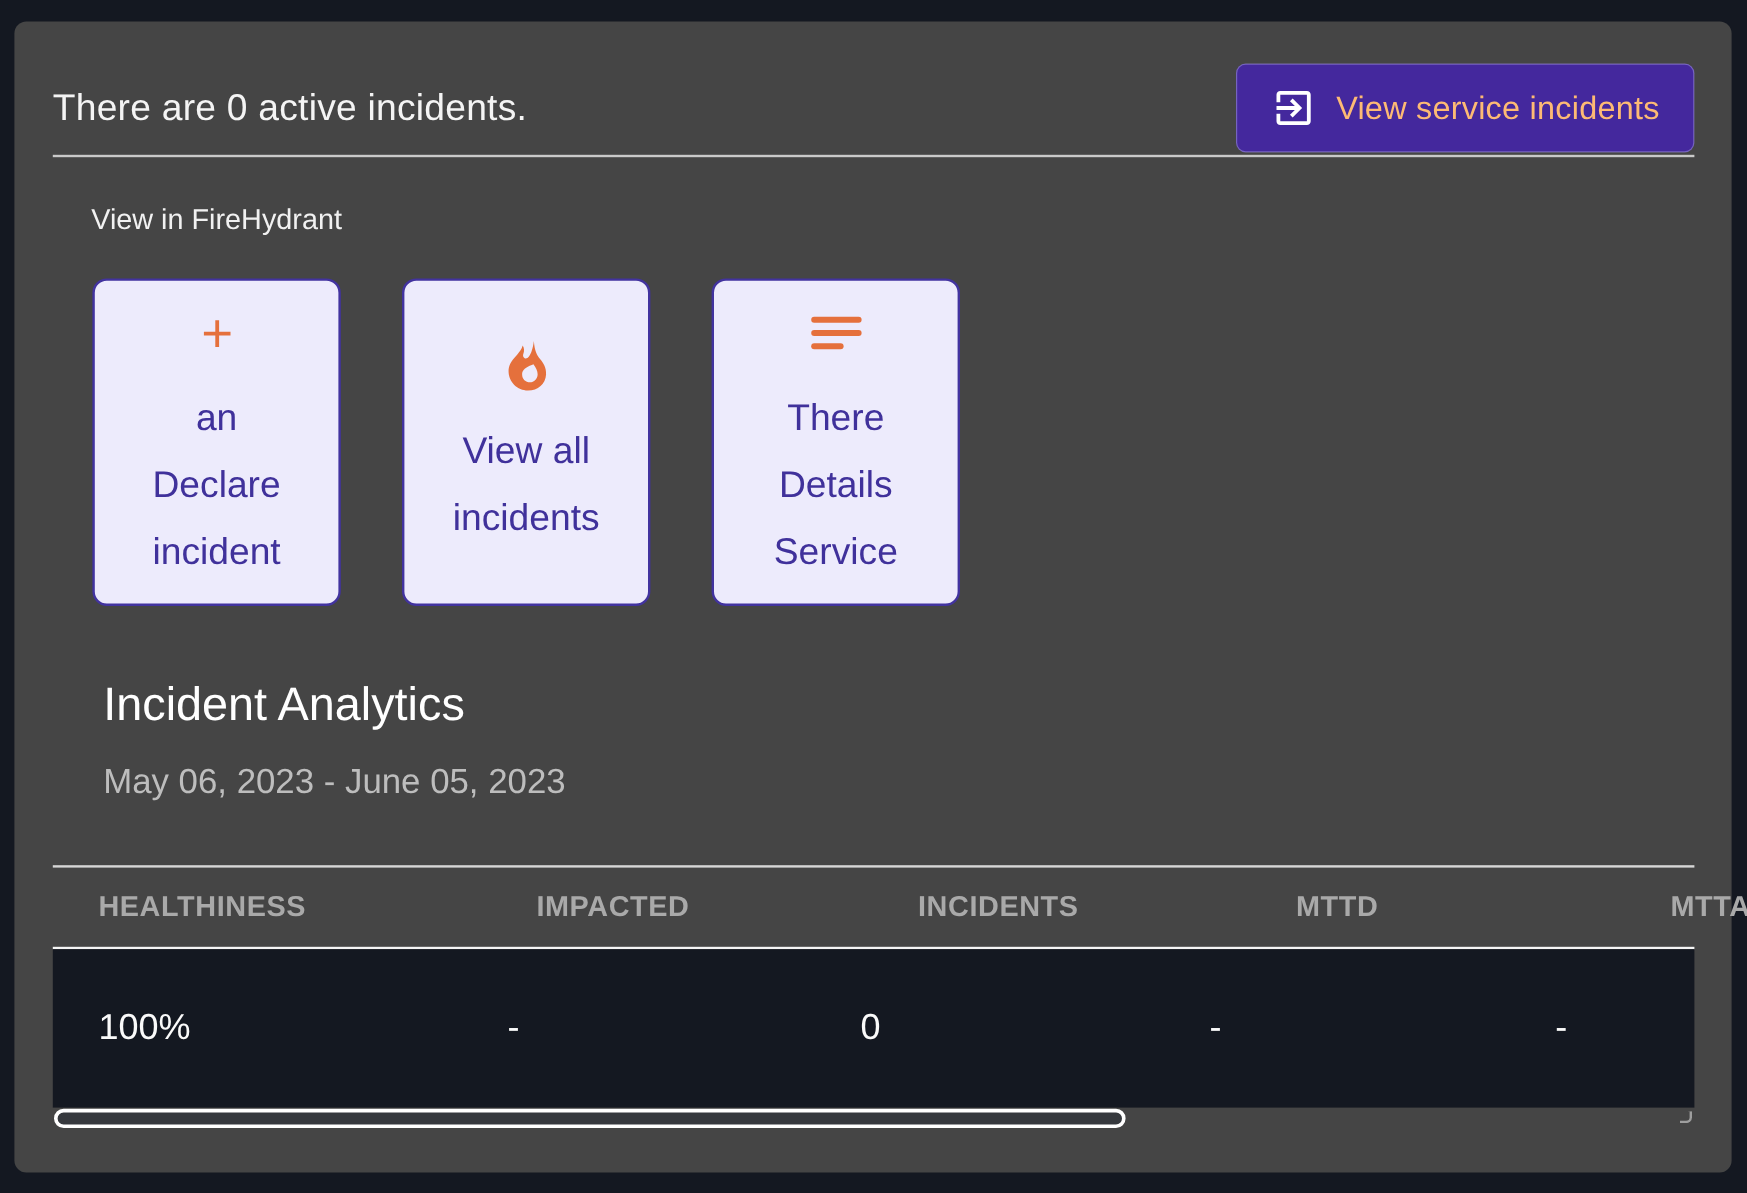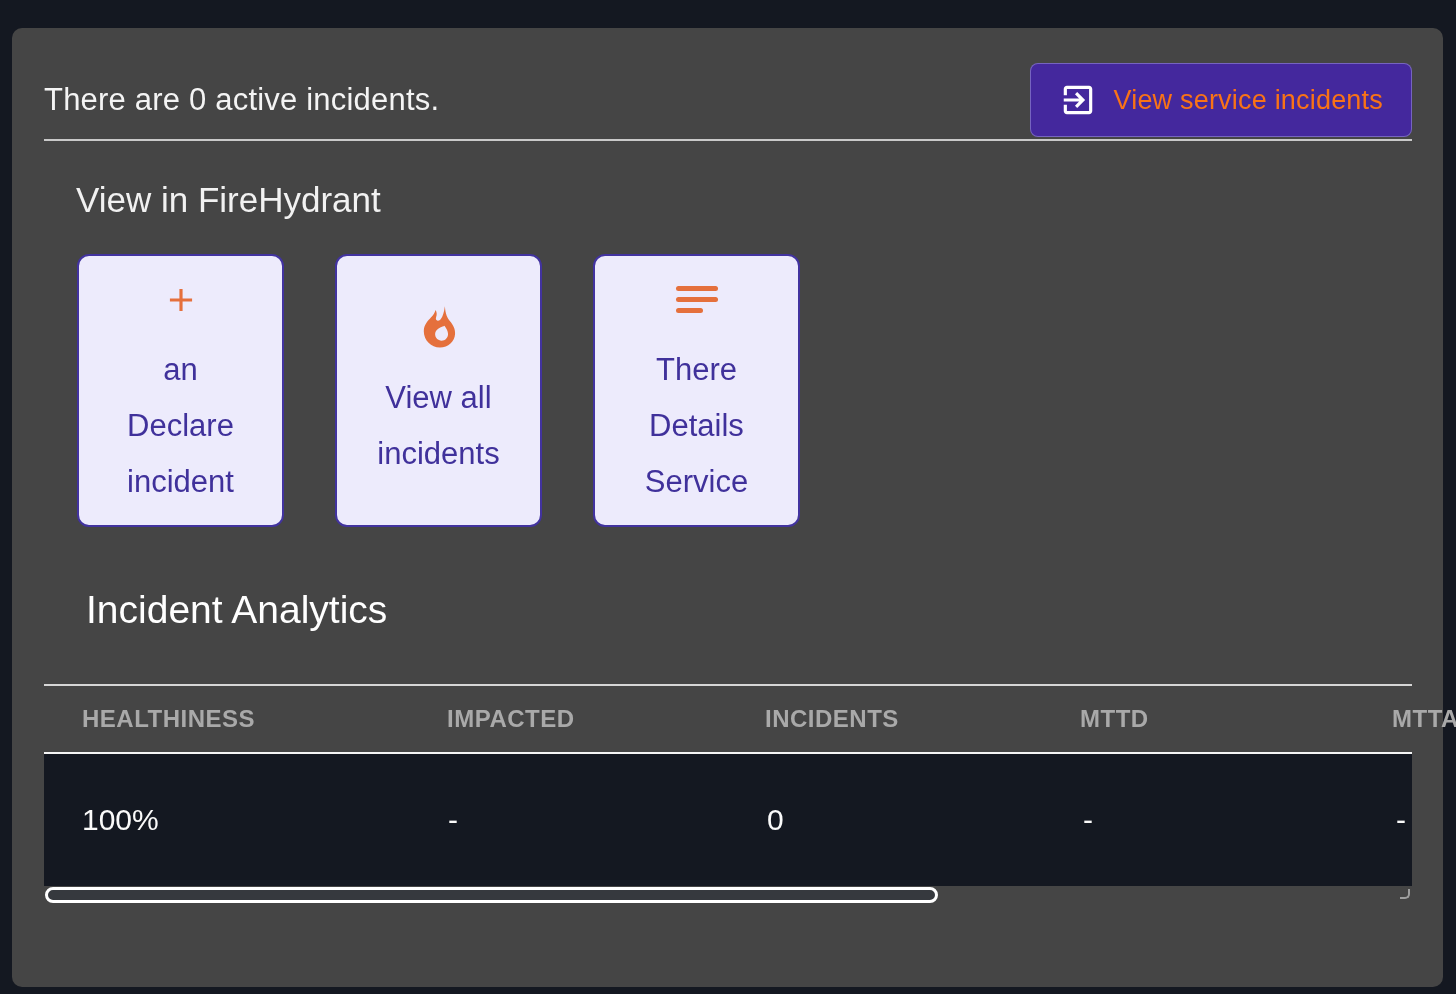--- a/index.html
+++ b/index.html
@@ -1,52 +1,52 @@
 <!DOCTYPE html>
 <html><head>
 <meta charset="utf-8">
 <style>
   html,body{margin:0;padding:0;background:#141821;}
   *{box-sizing:border-box;font-family:"Liberation Sans", sans-serif;}
   .stage{position:relative;width:1456px;height:994px;background:#141821;overflow:hidden;}
   .panel{
-    position:absolute;left:12px;top:28px;width:1431px;height:959px;
+    position:absolute;left:12px;top:18px;width:1431px;height:959px;
     background:#454545;border-radius:10px;padding:0 31px 0 32px;
   }
   
   .topbar{margin-top:35px;display:flex;align-items:center;justify-content:space-between;height:74px;}
   .incident-summary{color:#f4f4f4;font-size:31px;letter-spacing:.2px;}
   .btn-primary{
     height:74px;display:flex;align-items:center;gap:16px;padding:0 28px;
     background:#44289d;border:1px solid rgba(160,150,220,.55);border-radius:8px;
-    color:#f97316;font-size:27px;font-weight:500;cursor:pointer;letter-spacing:.2px;
+    color:#fdba74;font-size:27px;font-weight:500;cursor:pointer;letter-spacing:.2px;
   }
   .btn-primary svg{display:block;}
   .divider{height:2px;background:#c9c9c9;margin-top:2px;}
   
-  .fh-title{margin:39px 0 0 32px;color:#f1f1f1;font-size:35px;}
+  .fh-title{margin:39px 0 0 32px;color:#f1f1f1;font-size:24px;}
   .cards{margin:34px 0 0 33px;display:flex;gap:51px;}
   .card{
     width:207px;height:273px;background:#edebfc;border:2px solid #42339f;border-radius:12px;
     display:flex;flex-direction:column;align-items:center;justify-content:center;
     cursor:pointer;text-decoration:none;
   }
   .card-icon{height:56px;display:flex;align-items:center;justify-content:center;margin-bottom:14px;}
   .card-label{color:#40319b;font-size:31px;line-height:56px;text-align:center;}
   .card-label span{display:block;}
   
   .analytics-title{margin:61px 0 0 42px;color:#ffffff;font-size:39px;font-weight:400;line-height:44px;}
   .analytics-date{margin:26px 0 0 42px;color:#bdbdbd;font-size:29px;line-height:33px;}
   
   .table{margin-top:52px;border-top:2px solid #d6d6d6;}
   .tgrid{display:grid;grid-template-columns:341px 294px 291px 288px 1fr;padding-left:38px;align-items:center;}
   .thead{height:66px;gap:24px;}
   .thead .th{color:#a9a9a9;font-size:24px;font-weight:700;letter-spacing:.5px;}
   .thead-divider{height:2px;background:#f5f5f5;}
-  .trow{height:132px;background:#141821;gap:25px;}
+  .trow{height:132px;background:#141821;}
   .trow .td{color:#fafafa;font-size:30px;}
   
   .scrollbar{position:relative;height:17px;margin-top:1px;}
   .scroll-thumb{
     position:absolute;left:1px;top:0;width:893px;height:16px;
     border:3px solid #ffffff;border-radius:9px;background:#36393e;cursor:pointer;
   }
   .corner-grip{
     position:absolute;right:2px;top:2px;width:10px;height:10px;
     border-right:2px solid #9e9e9e;border-bottom:2px solid #9e9e9e;border-bottom-right-radius:5px;
@@ -110,20 +110,21 @@
         <span class="card-label">
           <span>There</span>
           <span>Details</span>
           <span>Service</span>
         </span>
       </a>
 
     </div>
 
     <div class="analytics-title">Incident Analytics</div>
+    <div class="analytics-date">May 06, 2023 - June 05, 2023</div>
 
     <div class="table">
       <div class="tgrid thead">
         <div class="th">HEALTHINESS</div>
         <div class="th">IMPACTED</div>
         <div class="th">INCIDENTS</div>
         <div class="th">MTTD</div>
         <div class="th">MTTA</div>
       </div>
       <div class="thead-divider"></div>

